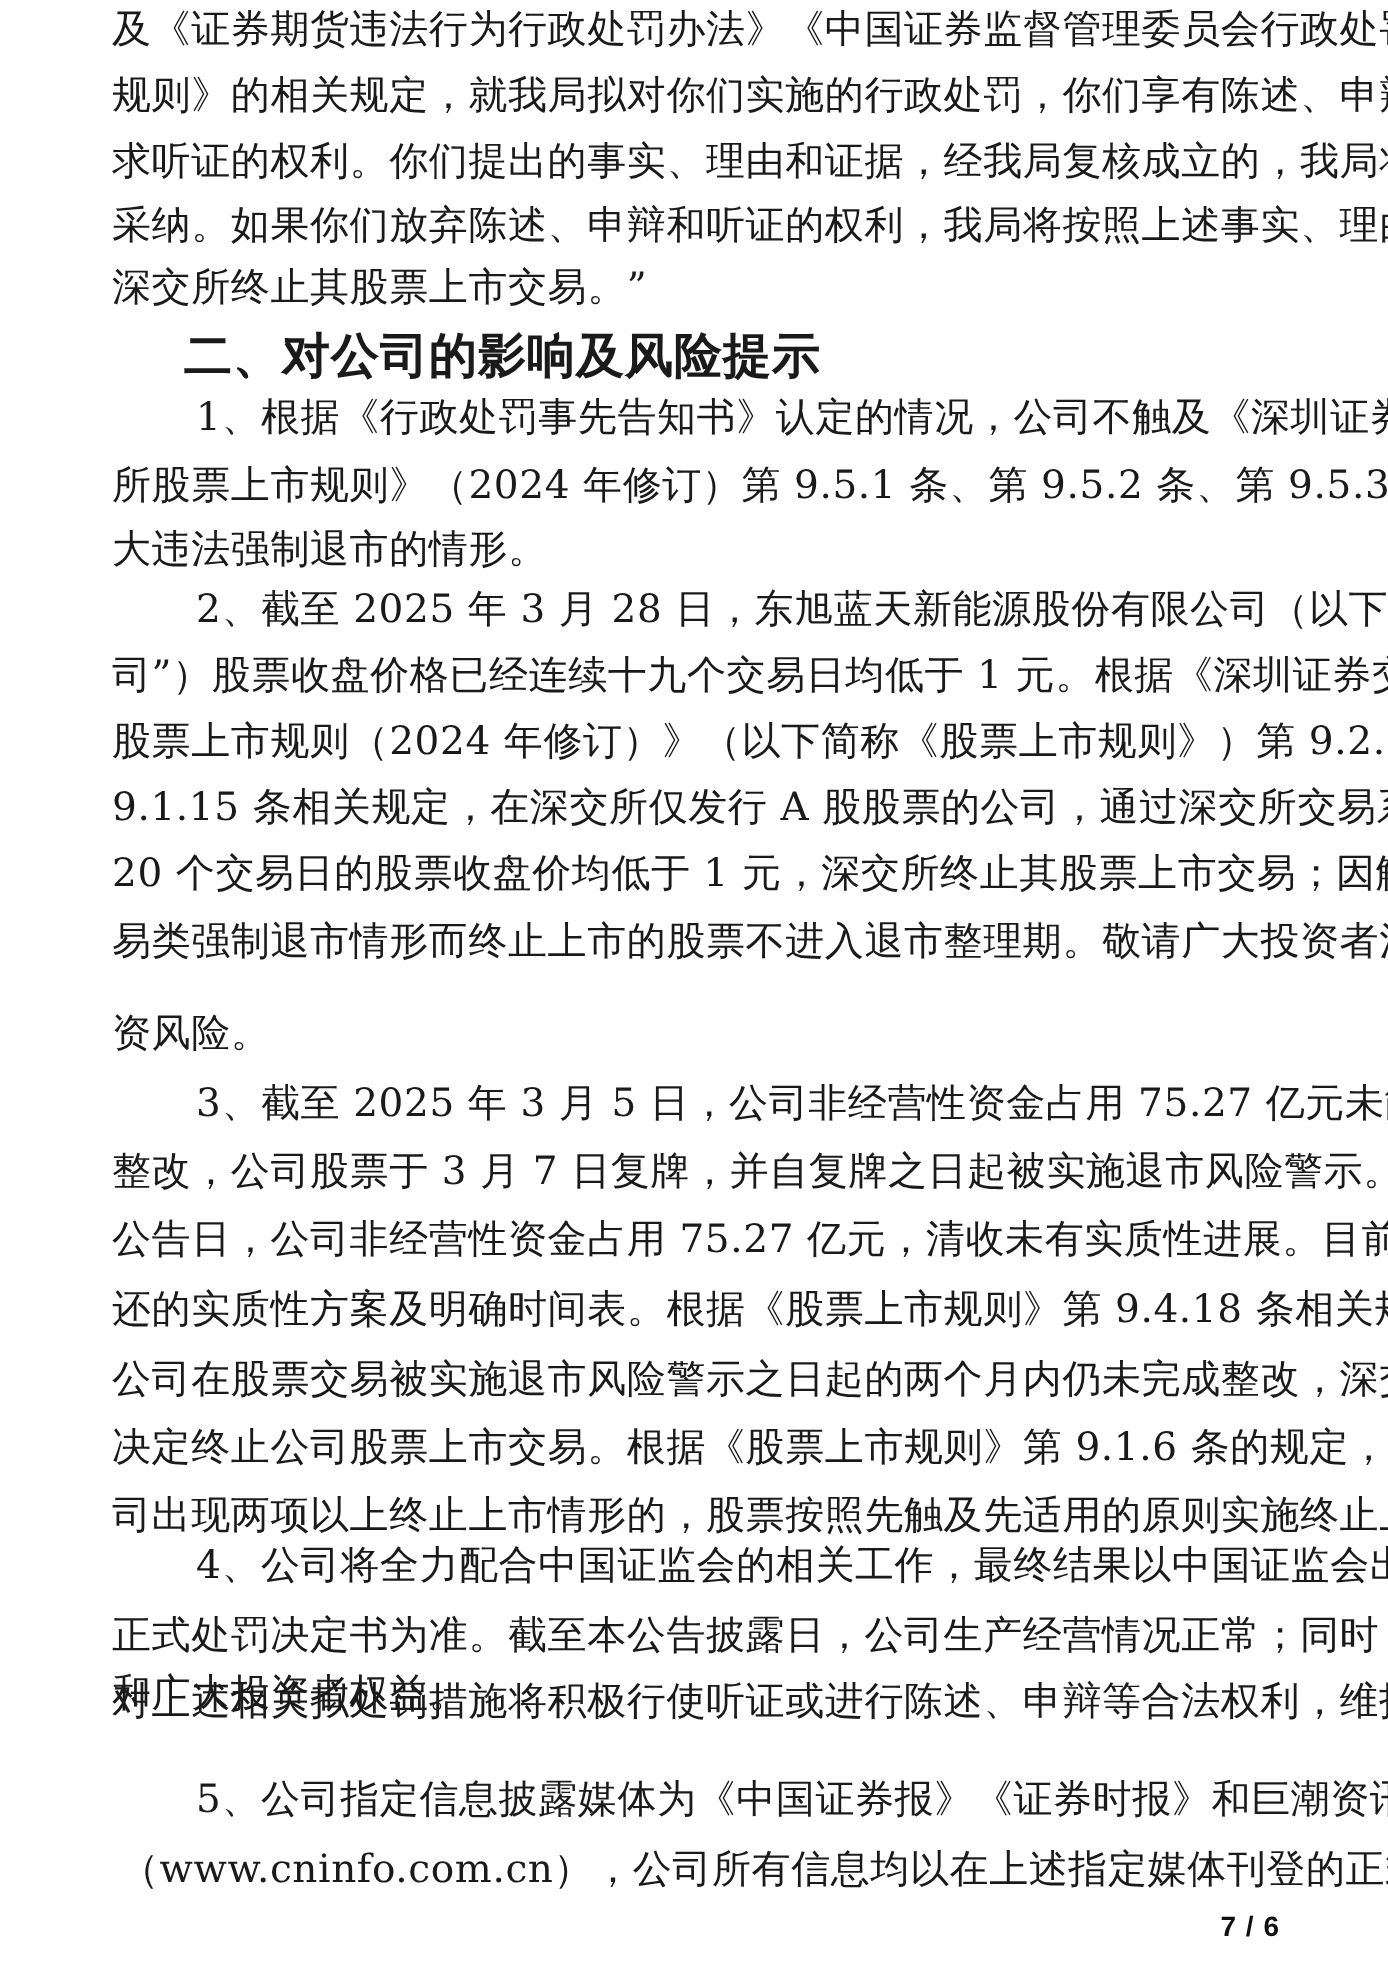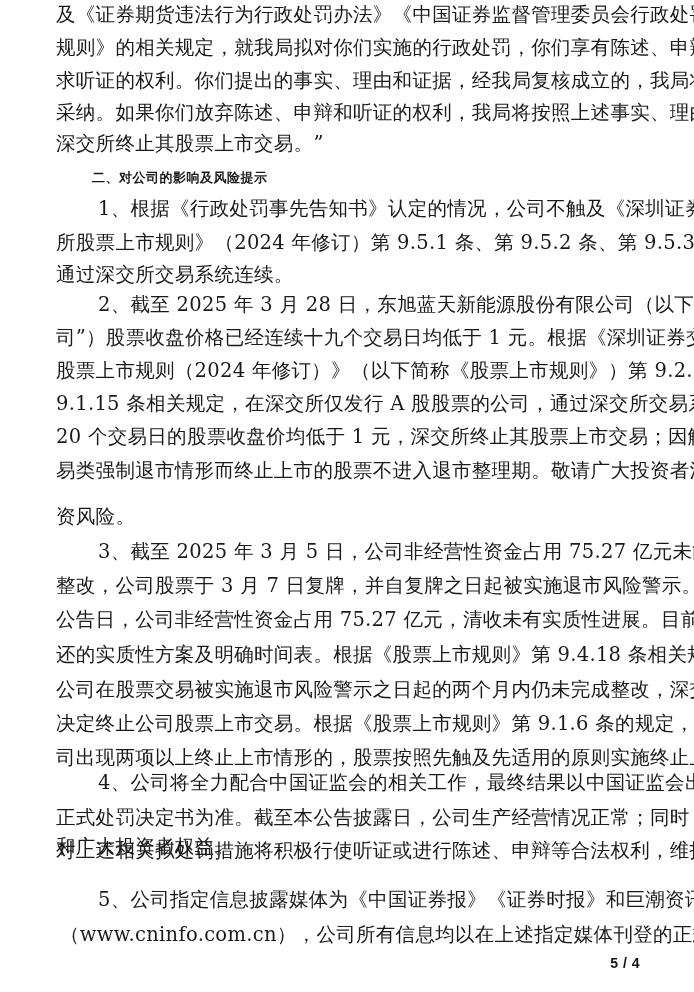--- a/index.html
+++ b/index.html
@@ -38,21 +38,21 @@
   }
   .line.indent {
     left: 98px;
     width: 542px;
   }
   .line.heading {
     left: 92px;
     width: auto;
     font-family: "DejaVu Sans", "Liberation Sans", sans-serif;
     font-weight: bold;
-    font-size: 13px;
+    font-size: 24px;
     text-align-last: left;
     letter-spacing: 0.5px;
   }
   .line.url-line {
     left: 60px;
     width: 580px;
   }
   .page-number {
     position: absolute;
     right: 54px;
@@ -72,21 +72,21 @@
   <div class="line" style="top:0px;">及《证券期货违法行为行政处罚办法》《中国证券监督管理委员会行政处罚听证</div>
   <div class="line" style="top:33px;">规则》的相关规定，就我局拟对你们实施的行政处罚，你们享有陈述、申辩和要</div>
   <div class="line" style="top:66px;">求听证的权利。你们提出的事实、理由和证据，经我局复核成立的，我局将予以</div>
   <div class="line" style="top:98px;">采纳。如果你们放弃陈述、申辩和听证的权利，我局将按照上述事实、理由和依</div>
   <div class="line last" style="top:129px;">深交所终止其股票上市交易。”</div>
 
   <div class="line heading" style="top:163px;">二、对公司的影响及风险提示</div>
 
   <div class="line indent" style="top:194px;">1、根据《行政处罚事先告知书》认定的情况，公司不触及《深圳证券交易</div>
   <div class="line" style="top:228px;">所股票上市规则》（2024 年修订）第 9.5.1 条、第 9.5.2 条、第 9.5.3 条规定的重</div>
-  <div class="line last" style="top:260px;">通过深交所交易系统连续。</div>
+  <div class="line last" style="top:260px;">大违法强制退市的情形。</div>
 
   <div class="line indent" style="top:290px;">2、截至 2025 年 3 月 28 日，东旭蓝天新能源股份有限公司（以下简称“公</div>
   <div class="line" style="top:323px;">司”）股票收盘价格已经连续十九个交易日均低于 1 元。根据《深圳证券交易所</div>
   <div class="line" style="top:356px;">股票上市规则（2024 年修订）》（以下简称《股票上市规则》）第 9.2.1 条、第</div>
   <div class="line" style="top:389px;">9.1.15 条相关规定，在深交所仅发行 A 股股票的公司，通过深交所交易系统连续</div>
   <div class="line" style="top:422px;">20 个交易日的股票收盘价均低于 1 元，深交所终止其股票上市交易；因触及交</div>
   <div class="line" style="top:456px;">易类强制退市情形而终止上市的股票不进入退市整理期。敬请广大投资者注意投</div>
   <div class="line last" style="top:502px;">资风险。</div>
 
   <div class="line indent" style="top:537px;">3、截至 2025 年 3 月 5 日，公司非经营性资金占用 75.27 亿元未能完成清收</div>
@@ -98,14 +98,14 @@
   <div class="line" style="top:743px;">司出现两项以上终止上市情形的，股票按照先触及先适用的原则实施终止上市。</div>
 
   <div class="line indent" style="top:768px;">4、公司将全力配合中国证监会的相关工作，最终结果以中国证监会出具的</div>
   <div class="line" style="top:803px;">正式处罚决定书为准。截至本公告披露日，公司生产经营情况正常；同时，公司</div>
   <div class="line" style="top:836px;">对上述相关拟处罚措施将积极行使听证或进行陈述、申辩等合法权利，维护公司</div>
   <div class="line last" style="top:832px;">和广大投资者权益。</div>
 
   <div class="line indent" style="top:885px;">5、公司指定信息披露媒体为《中国证券报》《证券时报》和巨潮资讯网</div>
   <div class="line url-line" style="top:920px;">（www.cninfo.com.cn），公司所有信息均以在上述指定媒体刊登的正式公告为准，</div>
 
-  <div class="page-number">5 / 4</div>
+  <div class="page-number">7 / 6</div>
 </div>
 
 </body></html>

